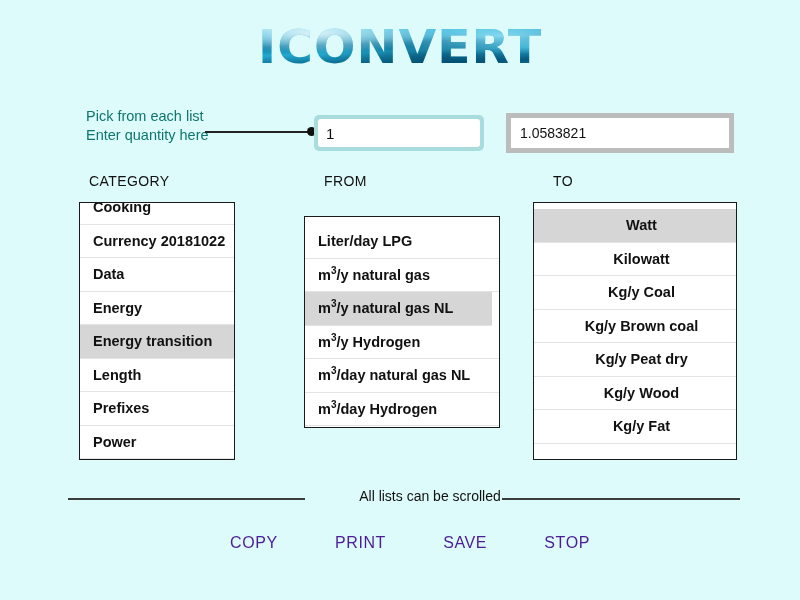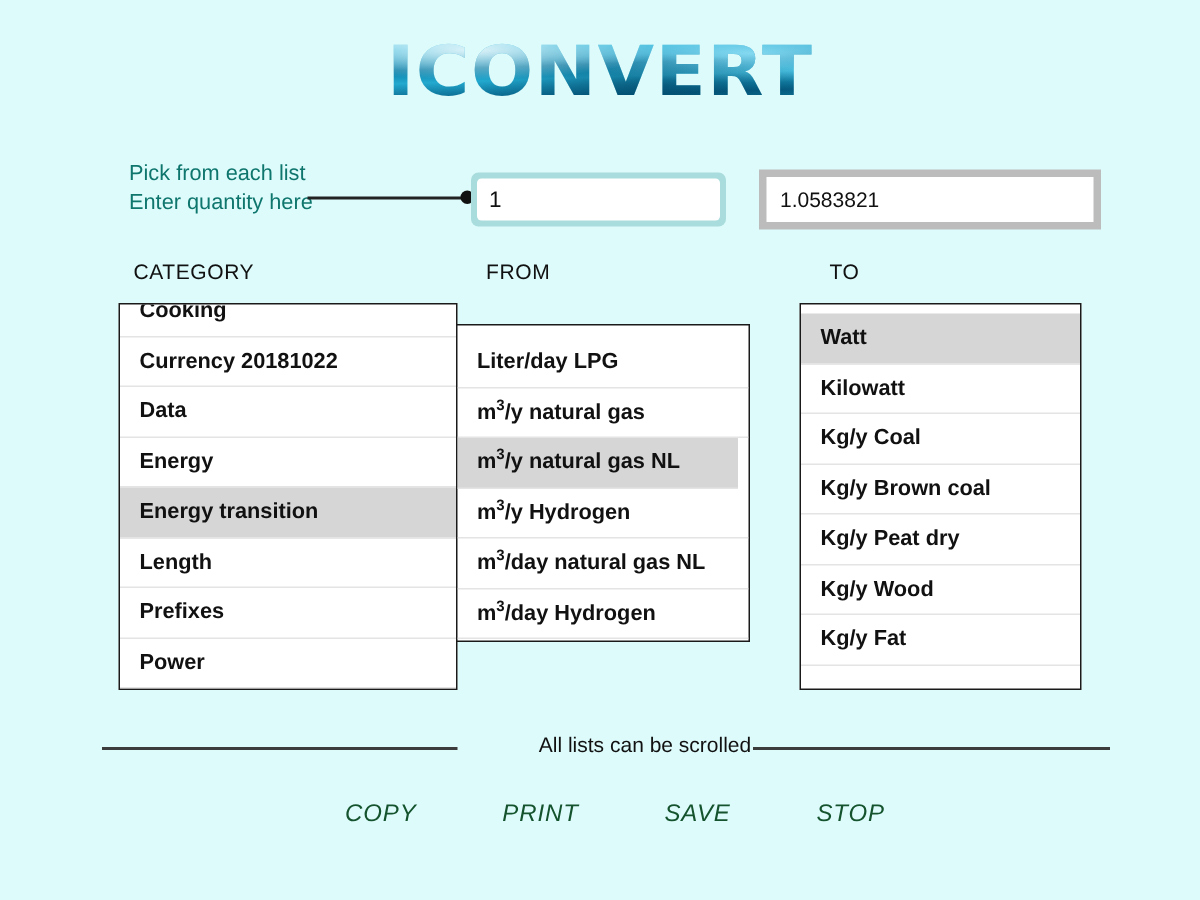--- a/index.html
+++ b/index.html
@@ -136,23 +136,23 @@
   #header-to       { left: 553px; top: 173px; }
 
   
   .listbox {
     position: absolute;
     background: #fff;
     border: 1.5px solid #1a1a1a;
     box-sizing: border-box;
     overflow: hidden;
   }
-  #listbox-category { left: 79px;  top: 202px; width: 226px; height: 258px; }
+  #listbox-category { left: 79px;  top: 202px; width: 156px; height: 258px; }
   #listbox-from     { left: 304px; top: 216px; width: 196px; height: 212px; }
-  #listbox-to       { left: 533px; top: 202px; width: 188px; height: 258px; }
+  #listbox-to       { left: 533px; top: 202px; width: 204px; height: 258px; text-align: center; }
 
   .list-scroll {
     position: absolute;
     left: 0;
     width: 100%;
   }
   .list-item {
     height: 33.5px;
     line-height: 33.5px;
     box-sizing: border-box;
@@ -201,28 +201,27 @@
   #action-row {
     position: absolute;
     left: 230px;
     top: 534px;
     width: 360px;
     display: flex;
     justify-content: space-between;
   }
   .action-button {
     font-size: 16px;
-    color: #14532d;
+    color: #4c1d95;
     letter-spacing: .6px;
     background: none;
     border: none;
     font-family: "Liberation Sans", sans-serif;
     cursor: pointer;
     padding: 0;
-    font-style: italic;
   }
 </style>
 </head>
 <body>
 
 <div id="logo-area">
   <span id="app-logo">iConvert</span>
 </div>
 
 <div id="instructions">Pick from each list

